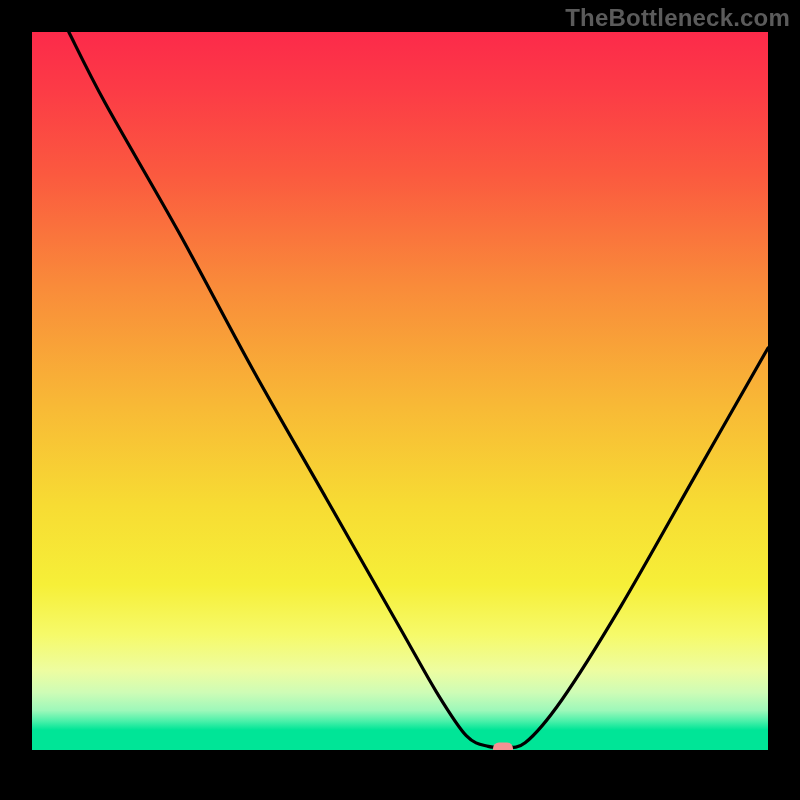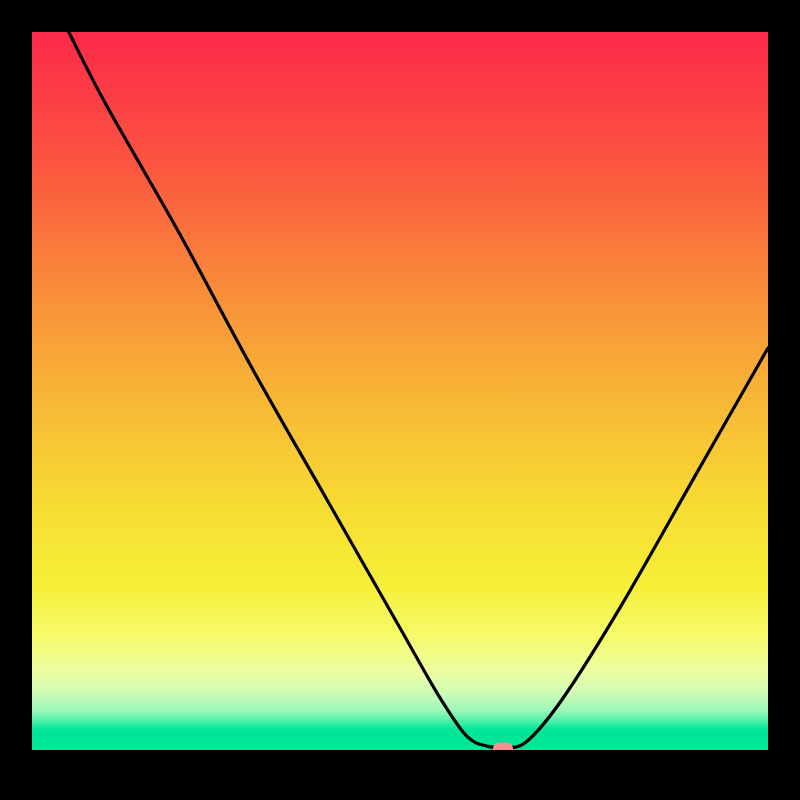--- a/index.html
+++ b/index.html
@@ -71,20 +71,21 @@
     background: #f49193;
     border-radius: 6px;
     transform: translate(-50%, -50%);
   }
 </style>
 </head>
 <body>
 
 <div class="frame">
 
+  <div class="watermark">TheBottleneck.com</div>
 
   <div class="plot">
     <div class="gradient"></div>
 
     <svg class="curve" viewBox="0 0 736 718" preserveAspectRatio="none">
       <path id="curve-path" fill="none" stroke="#000" stroke-width="3.2" stroke-linecap="round" stroke-linejoin="round" d="M 36.800000000000004 0 C 42.93333333333334 11.96666666666666 55.2 38.293333333333294 73.60000000000001 71.79999999999995 C 92.00000000000001 105.30666666666662 122.66666666666669 156.7633333333333 147.20000000000002 201.03999999999996 C 171.73333333333335 245.31666666666663 196.26666666666665 293.1833333333333 220.79999999999998 337.46 C 245.33333333333331 381.7366666666667 269.8666666666667 423.62 294.40000000000003 466.70000000000005 C 318.9333333333334 509.7800000000001 349.6 563.6300000000001 368 595.94 C 386.4 628.25 393.76 642.6099999999999 404.8 660.56 C 415.84000000000003 678.51 425.6533333333333 694.665 434.23999999999995 703.64 C 442.8266666666666 712.615 450.18666666666667 712.615 456.32 714.41 C 462.4533333333333 716.2049999999999 464.9066666666667 715.0083333333333 471.04 714.41 C 477.17333333333335 713.8116666666666 483.3066666666667 718.5983333333334 493.12 710.82 C 502.93333333333334 703.0416666666667 513.9733333333332 690.4766666666667 529.92 667.74 C 545.8666666666667 645.0033333333333 566.72 611.4966666666667 588.8000000000001 574.4 C 610.8800000000001 537.3033333333333 637.8666666666667 488.24 662.4 445.16 C 686.9333333333333 402.08000000000004 723.7333333333333 337.46 736 315.91999999999996"></path>
     </svg>
 
     <div class="marker" id="min-marker" style="left: 64%; top: 99.8%;"></div>
   </div>

